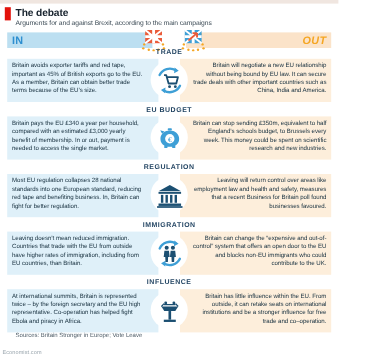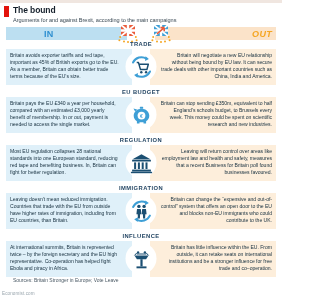--- a/index.html
+++ b/index.html
@@ -15,21 +15,21 @@
   
   .topbar{position:absolute;left:0;top:0;width:282px;height:2.5px;background:#f0e6e0;}
   .redtab{position:absolute;left:4px;top:6px;width:5px;height:11px;background:#e3120b;}
   .title{position:absolute;left:13px;top:5px;font-size:8.5px;font-weight:bold;letter-spacing:-.1px;line-height:10px;}
   .subtitle{position:absolute;left:13px;top:16px;font-size:5.6px;color:#3b4a55;line-height:8px;letter-spacing:-.05px;}
 
   
   .banner{position:absolute;left:6px;top:27px;width:270px;height:13px;}
   .banner .inbar{position:absolute;left:0;top:0;width:121px;height:13px;background:#bcdff1;}
   .banner .outbar{position:absolute;right:0;top:0;width:121px;height:13px;background:#fbe3c9;}
-  .banner .inlab{position:absolute;left:4px;top:1.5px;font-size:9px;font-weight:bold;color:#2e8fd0;letter-spacing:.3px;margin-left:34px;}
+  .banner .inlab{position:absolute;left:4px;top:1.5px;font-size:9px;font-weight:bold;color:#2e8fd0;letter-spacing:.3px;}
   .banner .outlab{position:absolute;right:4px;top:1.5px;font-size:9px;font-weight:bold;color:#f5a623;letter-spacing:.3px;font-style:italic;}
 
   .flagwrap{position:absolute;top:-3px;width:30px;height:19px;}
   .flagwrap.left{left:107px;}
   .flagwrap.right{left:140px;}
   .flagwrap svg{display:block;}
 
   
   .catlab{position:absolute;width:100%;text-align:center;font-size:5.8px;font-weight:bold;color:#1c3f5e;letter-spacing:.45px;}
 
@@ -49,21 +49,21 @@
   .source{position:absolute;left:13px;top:277px;font-size:5px;color:#4c5b66;letter-spacing:-.02px;}
   .brand{position:absolute;left:2px;top:291px;font-size:4.6px;color:#9aa6ae;letter-spacing:.1px;}
 </style>
 </head>
 <body>
 
 <div class="sheet">
 
   <div class="topbar"></div>
   <div class="redtab"></div>
-  <div class="title">The bound</div>
+  <div class="title">The debate</div>
   <div class="subtitle">Arguments for and against Brexit, according to the main campaigns</div>
 
   <div class="banner">
     <div class="inbar"></div>
     <div class="outbar"></div>
     <div class="inlab">IN</div>
     <div class="outlab">OUT</div>
 
     <div class="flagwrap left">
       <svg width="30" height="19" viewBox="0 0 30 19">

